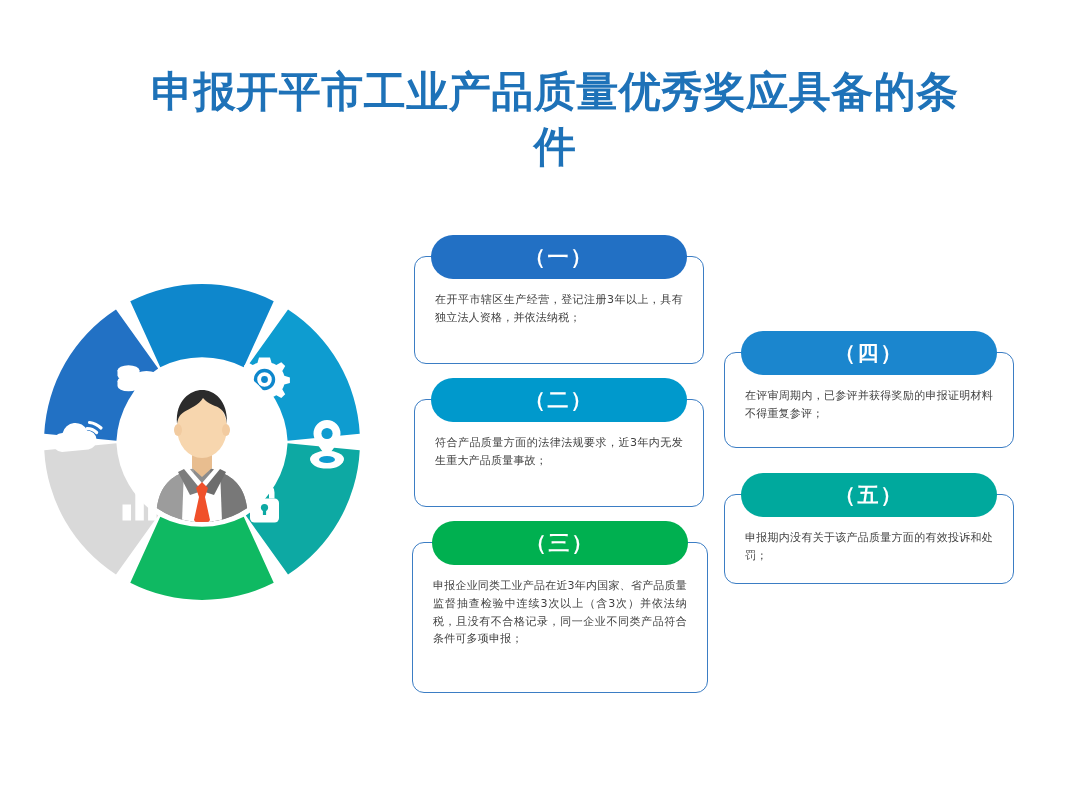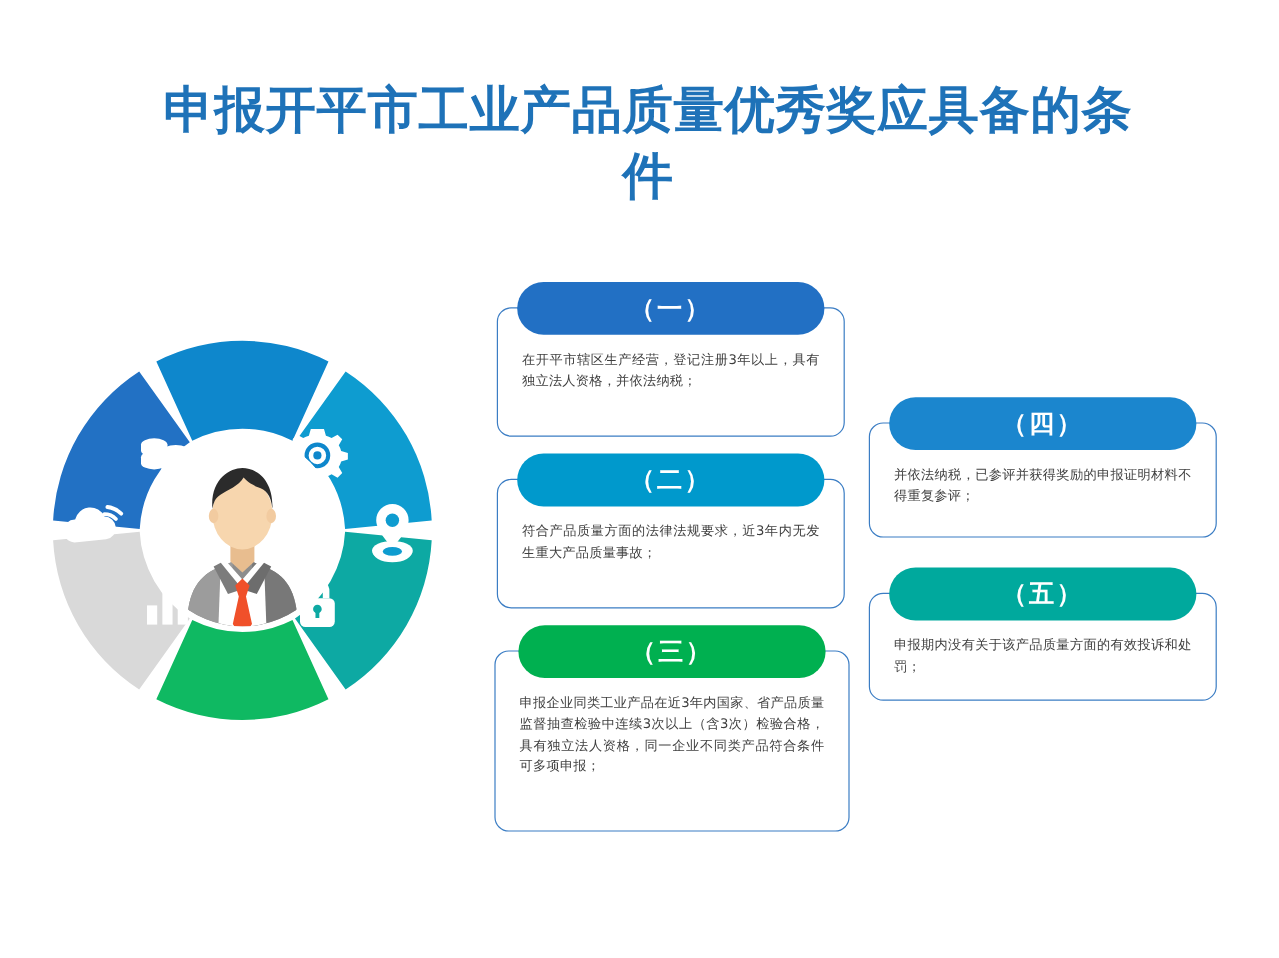--- a/index.html
+++ b/index.html
@@ -12,21 +12,21 @@
     height: 798px;
     position: relative;
     overflow: hidden;
     font-family: "DejaVu Sans", "Liberation Sans", sans-serif;
     color: #333;
   }
 
   
   .page-title {
     position: absolute;
-    left: 120px;
+    left: 135px;
     top: 64px;
     width: 840px;
     text-align: center;
     font-size: 42px;
     line-height: 1.32;
     font-weight: 700;
     color: #1E72B8;
     letter-spacing: 0.5px;
   }
 
@@ -214,24 +214,24 @@
   <div class="card-body">在开平市辖区生产经营，登记注册3年以上，具有独立法人资格，并依法纳税；</div>
 </div>
 
 <div class="card" id="card-2" style="border-color: rgb(59, 125, 196);">
   <div class="card-header" style="background: rgb(0, 153, 204);">（二）</div>
   <div class="card-body">符合产品质量方面的法律法规要求，近3年内无发生重大产品质量事故；</div>
 </div>
 
 <div class="card" id="card-3" style="border-color: rgb(59, 125, 196);">
   <div class="card-header" style="background: rgb(0, 176, 80);">（三）</div>
-  <div class="card-body">申报企业同类工业产品在近3年内国家、省产品质量监督抽查检验中连续3次以上（含3次）检验合格，具有独立法人资格，同一企业不同类产品符合条件可多项申报；</div>
+  <div class="card-body">申报企业同类工业产品在近3年内国家、省产品质量监督抽查检验中连续3次以上（含3次）并依法纳税，且没有不合格记录，同一企业不同类产品符合条件可多项申报；</div>
 </div>
 
 <div class="card" id="card-4" style="border-color: rgb(59, 125, 196);">
   <div class="card-header" style="background: rgb(27, 134, 206);">（四）</div>
-  <div class="card-body">并依法纳税，已参评并获得奖励的申报证明材料不得重复参评；</div>
+  <div class="card-body">在评审周期内，已参评并获得奖励的申报证明材料不得重复参评；</div>
 </div>
 
 <div class="card" id="card-5" style="border-color: rgb(59, 125, 196);">
   <div class="card-header" style="background: rgb(0, 169, 157);">（五）</div>
   <div class="card-body">申报期内没有关于该产品质量方面的有效投诉和处罚；</div>
 </div>
 
 </body></html>

